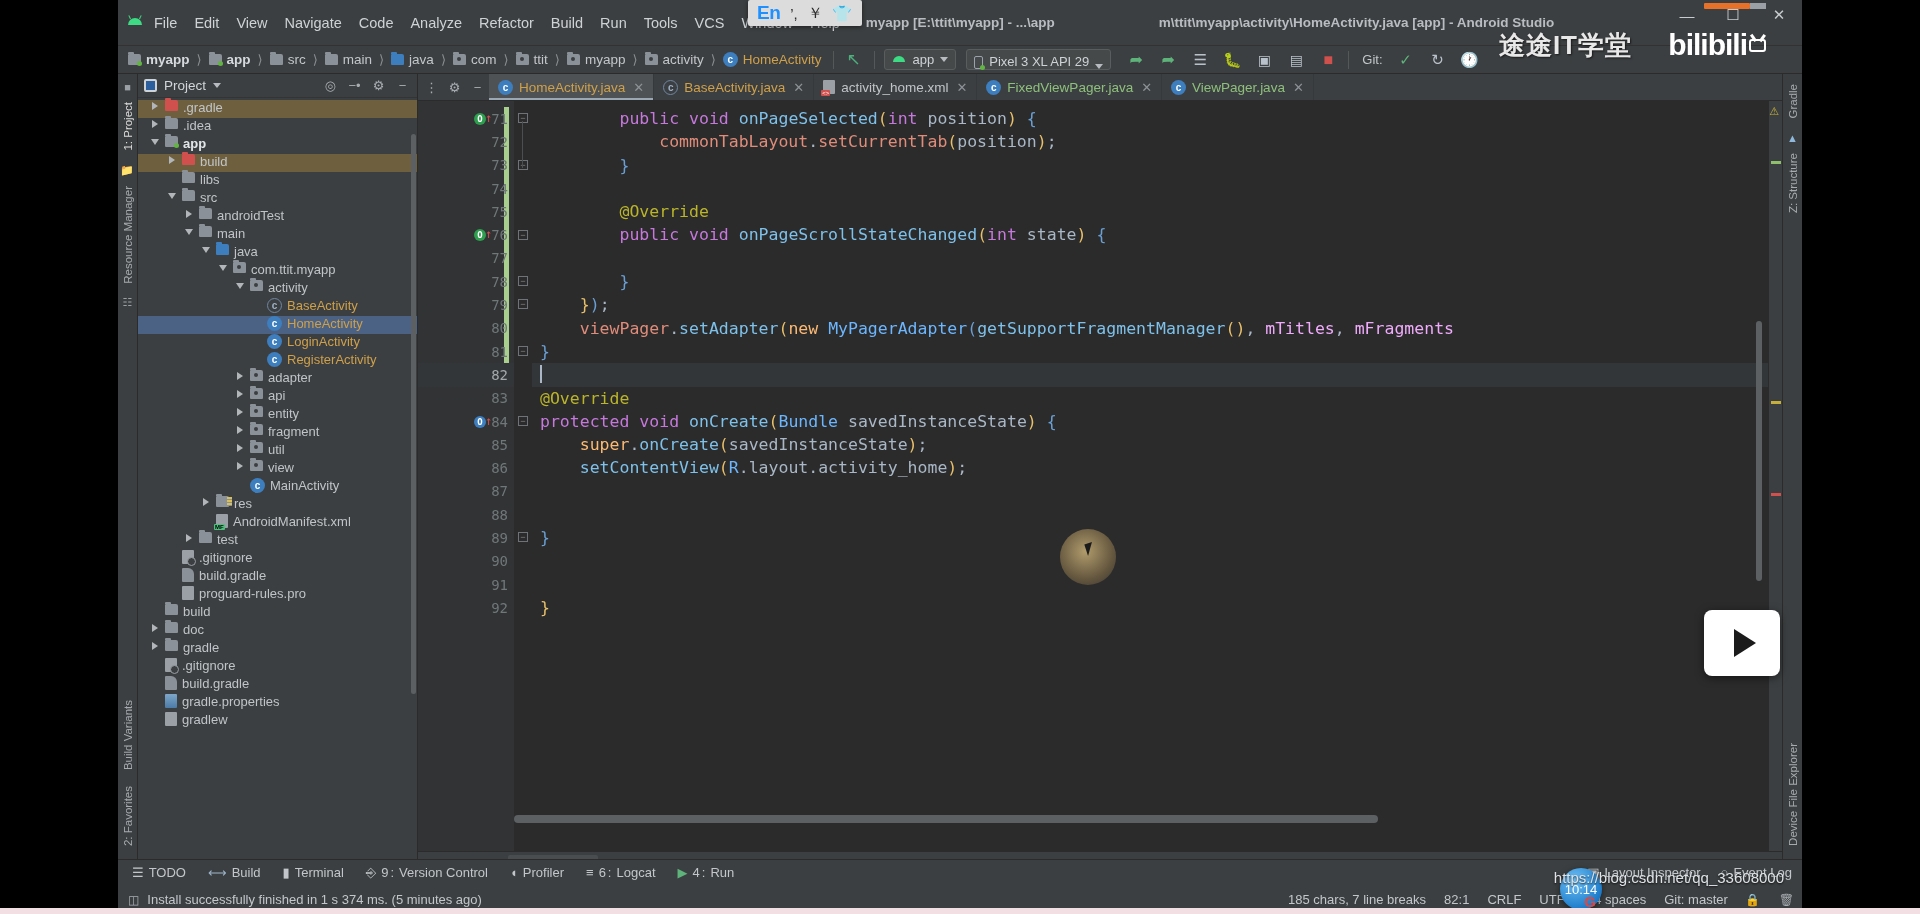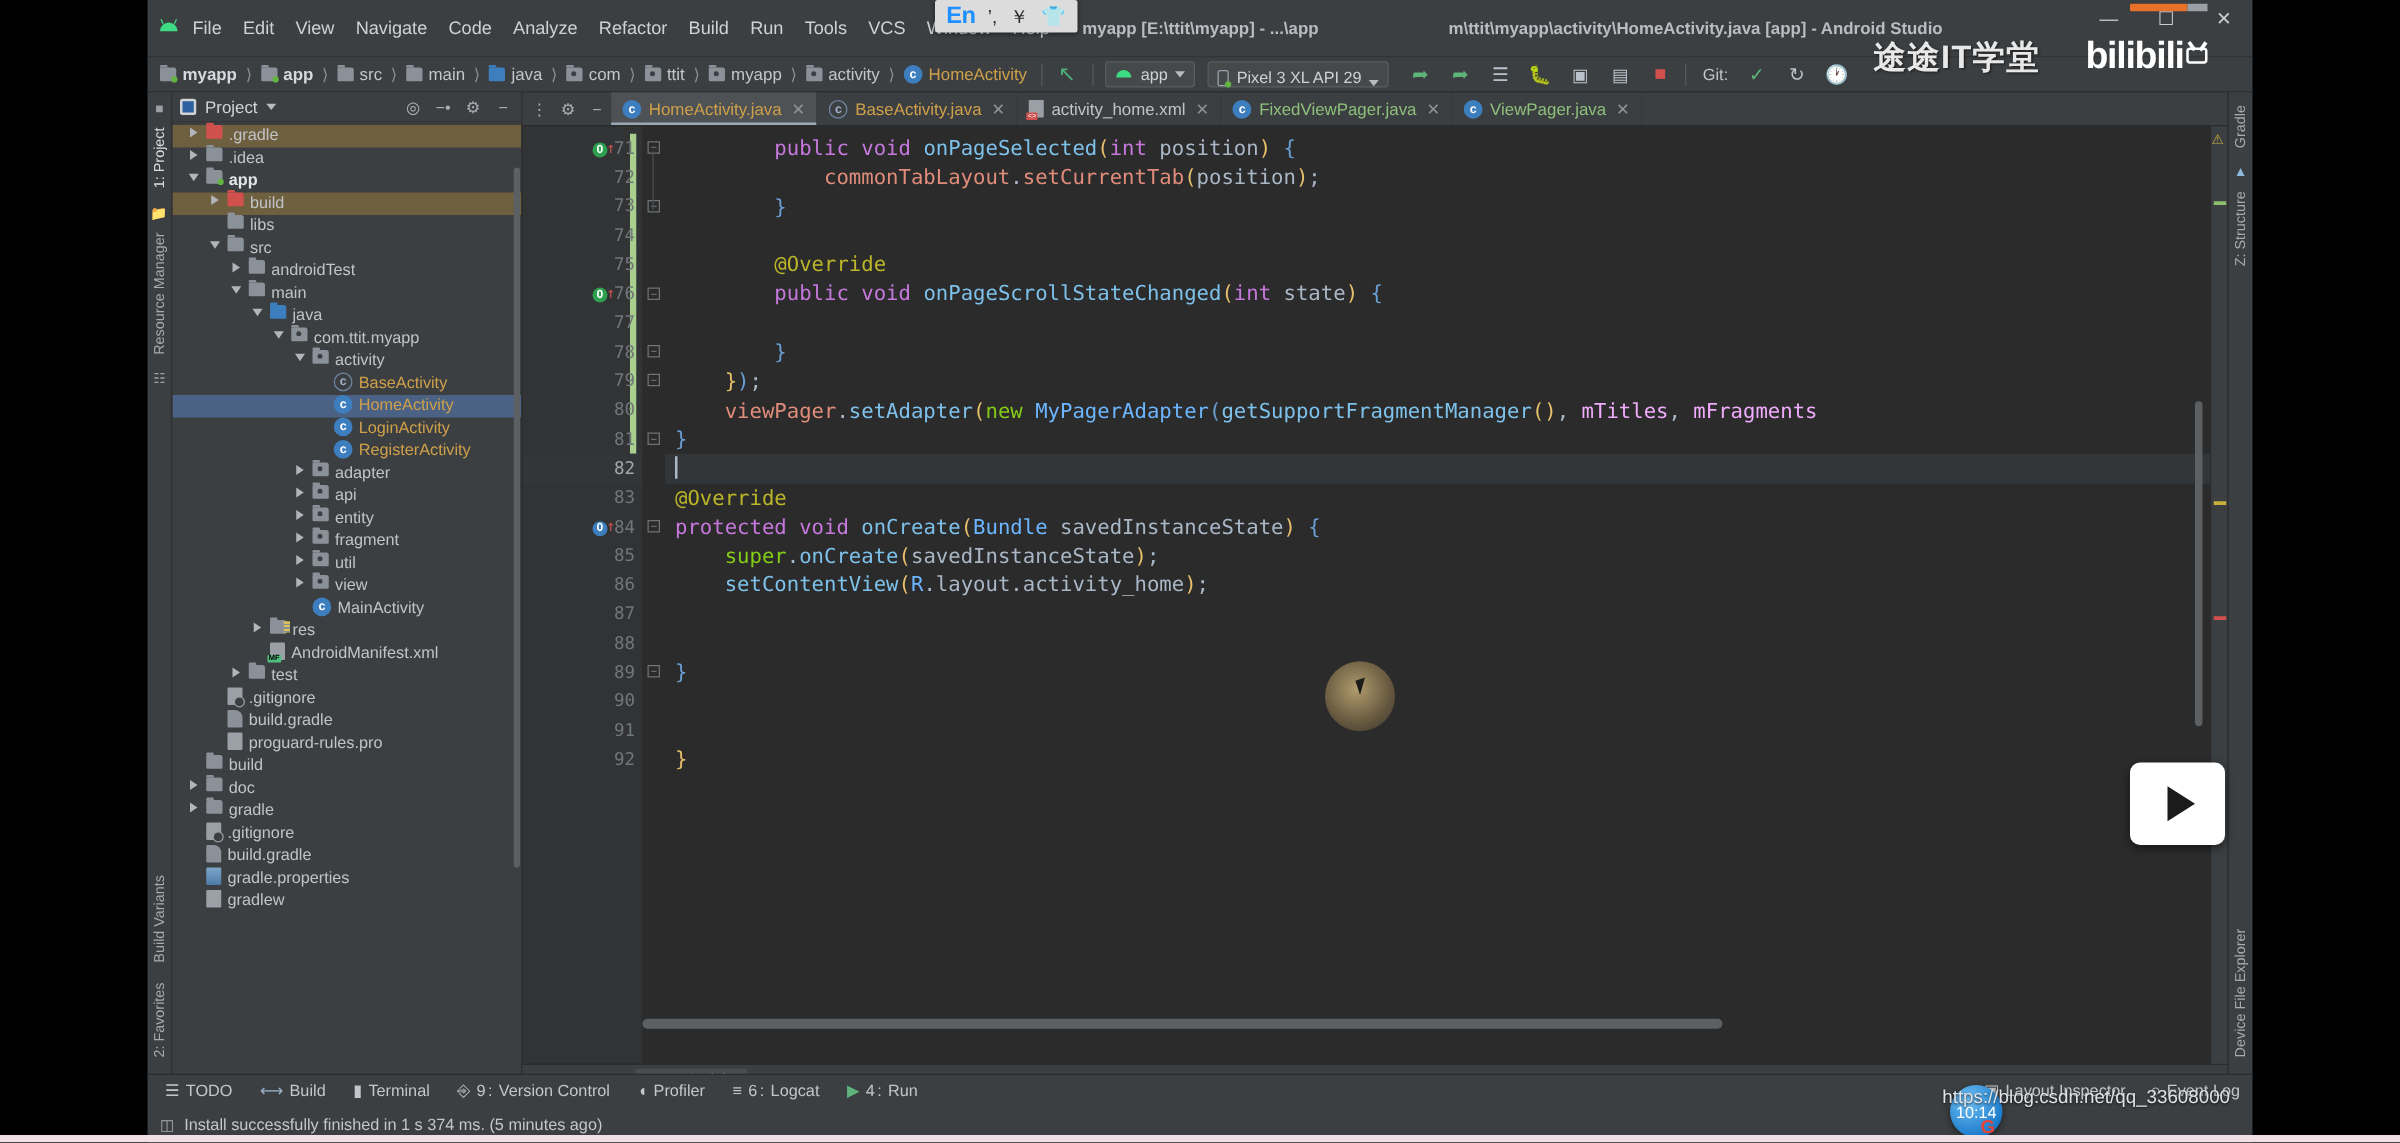--- a/index.html
+++ b/index.html
@@ -224,21 +224,21 @@
   }
   .foldline { position:absolute; left:8px; width:1px; background:#4b4f51; }
 
   .code {
     flex:1 1 auto; position:relative; background:#2b2b2b; overflow:hidden;
     font-family:"DejaVu Sans Mono", monospace; font-size:16.5px; padding-top:6px;
     white-space:pre;
   }
   .cline { height:23.3px; line-height:23.3px; padding-left:8px; }
   .cline.cur { background:#323639; }
-  .kw   { color:#84cc16; }
+  .kw   { color:#fdba74; }
   .kw2  { color:#c678dd; }
   .typ  { color:#6cb6ff; }
   .mth  { color:#e08c7a; }
   .mth2 { color:#7ec1ea; }
   .id   { color:#a9b7c6; }
   .anno { color:#bbb529; }
   .pun  { color:#a9b7c6; }
   .br1  { color:#e8bf6a; }
   .br2  { color:#6a9fd4; }
   .fld  { color:#f0abfc; }
@@ -938,20 +938,30 @@
           <div class="ts-item">
             <span>○</span>
             <span>Event Log</span>
           </div>
         </div>
       </div>
 
       <div class="statusbar">
         <span class="sb-ico">◫</span>
         <span>Install successfully finished in 1 s 374 ms. (5 minutes ago)</span>
+        <div class="sb-right">
+          <span>185 chars, 7 line breaks</span>
+          <span>82:1</span>
+          <span>CRLF</span>
+          <span>UTF-8</span>
+          <span>4 spaces</span>
+          <span>Git: master</span>
+          <span class="sb-ico">🔒</span>
+          <span class="sb-ico">🗑</span>
+        </div>
       </div>
     </div>
 
     <div class="clock-bubble">10:14</div>
     <div class="play-widget">
         <div class="tri"></div>
       </div>
     <div class="url-wm">https://blog.csdn.net/qq_33608000</div>
     <div class="g-ico">G</div>
   </div>

